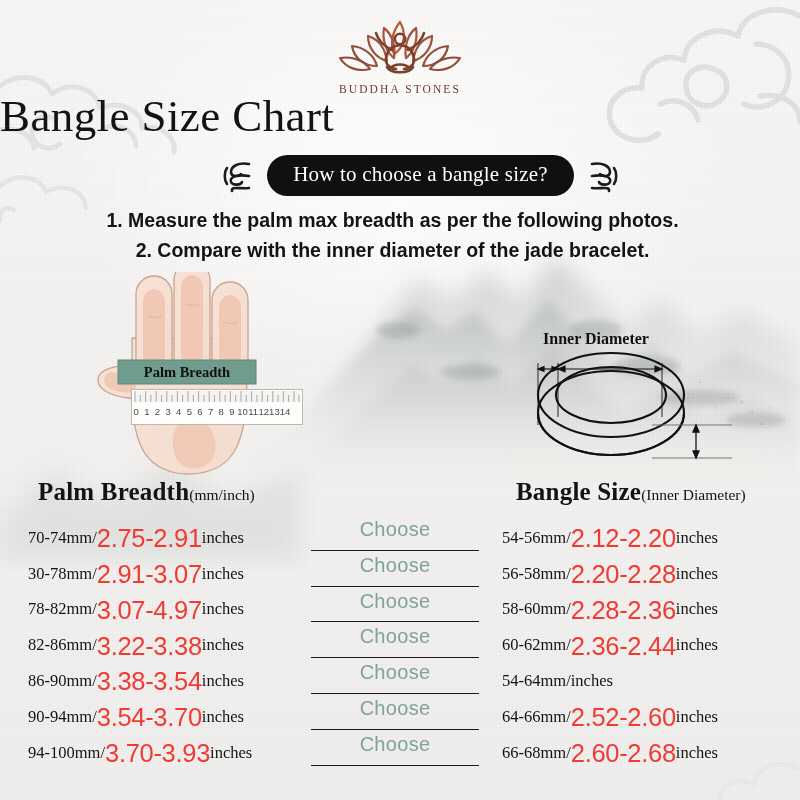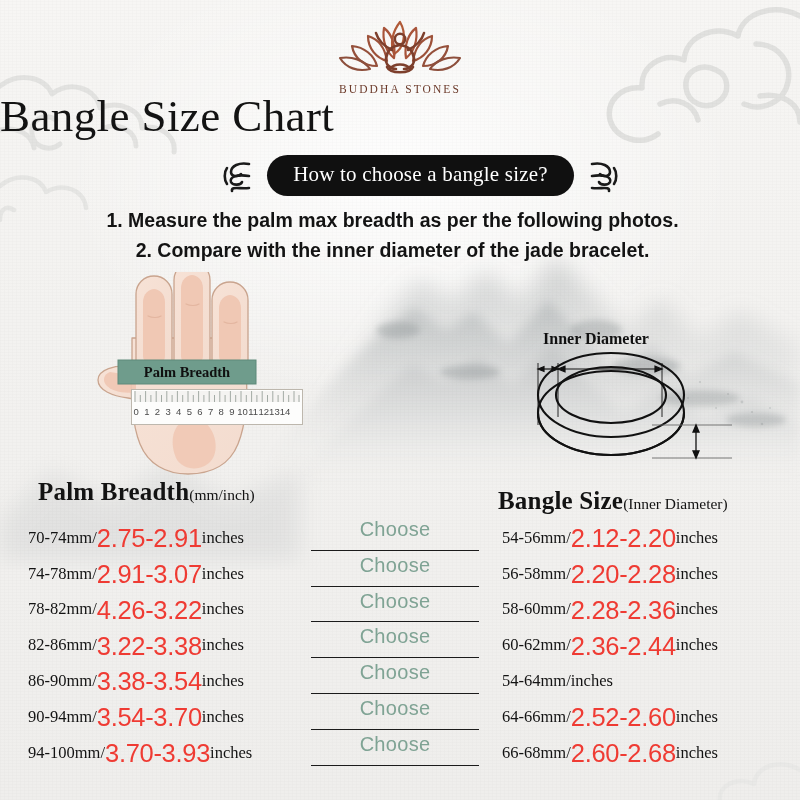--- a/index.html
+++ b/index.html
@@ -65,21 +65,21 @@
 
   
   .col-head{
     position:absolute;top:478px;
     font-family:"Liberation Serif", serif;
     color:#131313;white-space:nowrap;
   }
   .col-head .big{font-size:25px;font-weight:700;letter-spacing:.2px;}
   .col-head .small{font-size:15.5px;}
   #head-left{left:38px;}
-  #head-right{left:498px;margin-top:9px;}
+  #head-right{left:516px;}
 
   
   .tbl{position:absolute;top:520px;left:0;width:800px;padding-left:6px;}
   .row{
     height:35.8px;position:relative;
   }
   .cell-left{
     position:absolute;left:22px;top:0;height:35.8px;
     display:flex;align-items:center;white-space:nowrap;
   }
@@ -415,38 +415,38 @@
           <div class="choose-line" data-name="choose-underline"></div>
         </div>
         <div class="cell-right" data-name="bangle-size-cell">
           <span class="mm" data-name="bangle_mm">54-56mm/</span>
           <span class="inch" data-name="bangle_in">2.12-2.20</span>
           <span class="unit" data-name="bangle_unit">inches</span>
         </div>
       </div>
       <div class="row" data-name="table-row">
         <div class="cell-left" data-name="palm-breadth-cell">
-          <span class="mm" data-name="palm_mm">74-78mm/</span>
+          <span class="mm" data-name="palm_mm">30-78mm/</span>
           <span class="inch" data-name="palm_in">2.91-3.07</span>
           <span class="unit" data-name="palm_unit">inches</span>
         </div>
         <div class="choose-cell" data-name="choose-cell">
           <div class="choose-txt" data-name="choose-label">Choose</div>
           <div class="choose-line" data-name="choose-underline"></div>
         </div>
         <div class="cell-right" data-name="bangle-size-cell">
           <span class="mm" data-name="bangle_mm">56-58mm/</span>
           <span class="inch" data-name="bangle_in">2.20-2.28</span>
           <span class="unit" data-name="bangle_unit">inches</span>
         </div>
       </div>
       <div class="row" data-name="table-row">
         <div class="cell-left" data-name="palm-breadth-cell">
           <span class="mm" data-name="palm_mm">78-82mm/</span>
-          <span class="inch" data-name="palm_in">4.26-3.22</span>
+          <span class="inch" data-name="palm_in">3.07-4.97</span>
           <span class="unit" data-name="palm_unit">inches</span>
         </div>
         <div class="choose-cell" data-name="choose-cell">
           <div class="choose-txt" data-name="choose-label">Choose</div>
           <div class="choose-line" data-name="choose-underline"></div>
         </div>
         <div class="cell-right" data-name="bangle-size-cell">
           <span class="mm" data-name="bangle_mm">58-60mm/</span>
           <span class="inch" data-name="bangle_in">2.28-2.36</span>
           <span class="unit" data-name="bangle_unit">inches</span>

